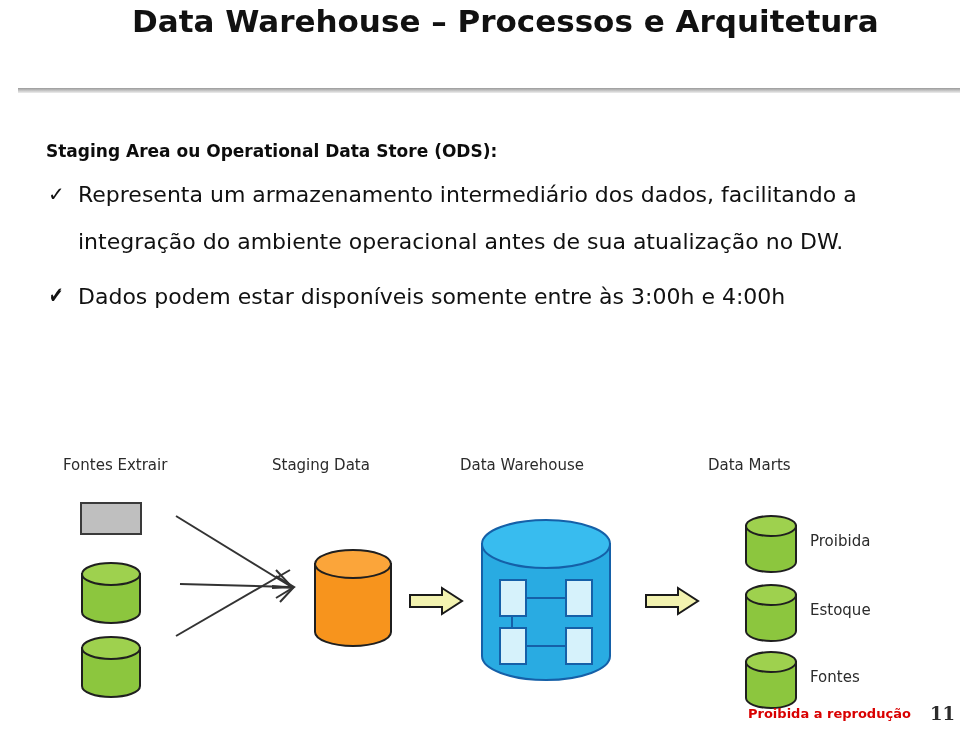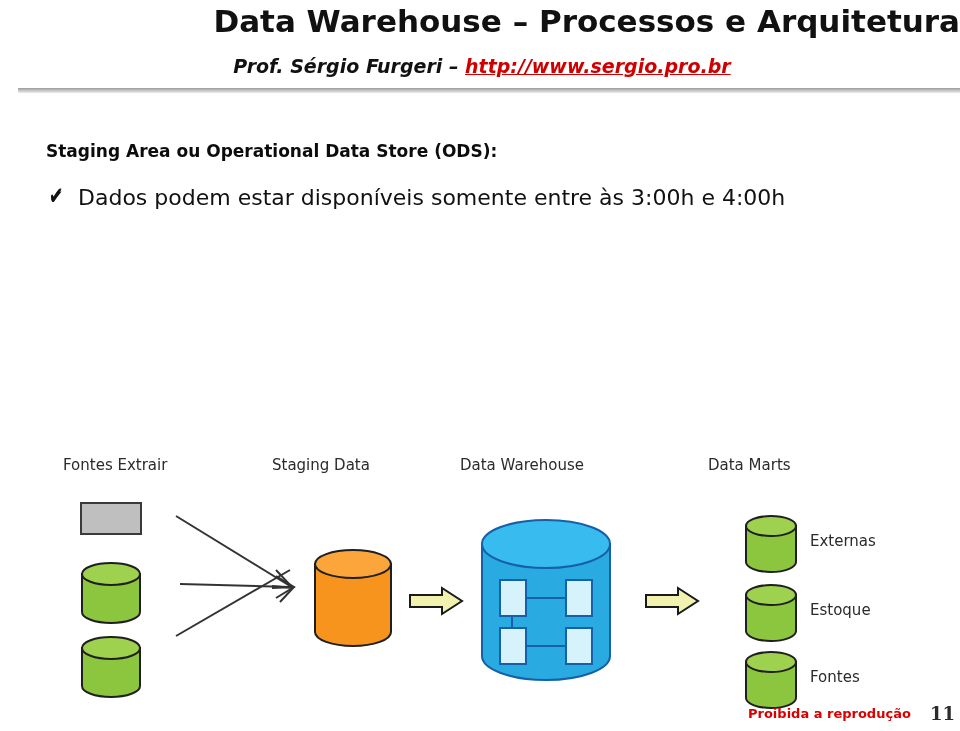--- a/index.html
+++ b/index.html
@@ -77,21 +77,21 @@
     letter-spacing: -1px;
     color: #F2EFD8;
     text-shadow: 1px 1px 0 #6b6b4a;
   }
 
   
   #header-title {
     position: absolute;
     left: 132px; top: 2px;
     width: 828px;
-    text-align: right;
+    text-align: left;
     font-family: "DejaVu Sans", sans-serif;
     font-weight: 700;
     font-size: 31px;
     line-height: 38px;
     color: #111111;
     white-space: nowrap;
   }
   #header-subtitle {
     position: absolute;
     left: 132px; top: 54px;
@@ -214,33 +214,31 @@
   }
 </style>
 </head>
 <body>
 
 <div id="slide-header">
 
 
   <div id="header-title">Data Warehouse – Processos e Arquitetura</div>
 
-  <div id="header-subtitle">
-    <span class="author">Prof. Sérgio Furgeri – </span><span class="site">http://www.sergio.pro.br</span>
-  </div>
 
   <div id="header-rule"></div>
 </div>
 
 <div id="content-body">
 
   <div class="heading-line">Staging Area  ou Operational Data Store (ODS):</div>
 
   <div class="bullet-block" id="bullet-1">
     <span class="tick">✓</span>
+    <span>Representa um armazenamento intermediário dos dados, facilitando a integração do ambiente operacional antes de sua atualização no DW.</span>
   </div>
 
   <div class="bullet-block" id="bullet-2">
     <span class="tick">✓</span>
   </div>
 
   <div class="bullet-block" id="bullet-3">
     <span class="tick">✓</span>
     <span>Dados podem estar disponíveis somente entre às 3:00h e 4:00h</span>
   </div>
@@ -313,19 +311,19 @@
   <svg class="shape" style="left:690px; top:131px;" width="58" height="60" viewBox="0 0 58 60">
     <path d="M4 12 L4 48 A25 10 0 0 0 54 48 L54 12 Z" fill="#8CC63E" stroke="#1f1f1f" stroke-width="2"></path>
     <ellipse cx="29" cy="12" rx="25" ry="10" fill="#9ED14E" stroke="#1f1f1f" stroke-width="2"></ellipse>
   </svg>
 
   <svg class="shape" style="left:690px; top:198px;" width="58" height="60" viewBox="0 0 58 60">
     <path d="M4 12 L4 48 A25 10 0 0 0 54 48 L54 12 Z" fill="#8CC63E" stroke="#1f1f1f" stroke-width="2"></path>
     <ellipse cx="29" cy="12" rx="25" ry="10" fill="#9ED14E" stroke="#1f1f1f" stroke-width="2"></ellipse>
   </svg>
 
-  <div class="mart-label" id="mart-label-0">Externas</div>
+  <div class="mart-label" id="mart-label-0">Proibida</div>
   <div class="mart-label" id="mart-label-1">Estoque</div>
   <div class="mart-label" id="mart-label-2">Fontes</div>
 </div>
 
 <div id="footer-notice">Proibida a reprodução</div>
 <div id="footer-pagenum">11</div>
 
 </body></html>

